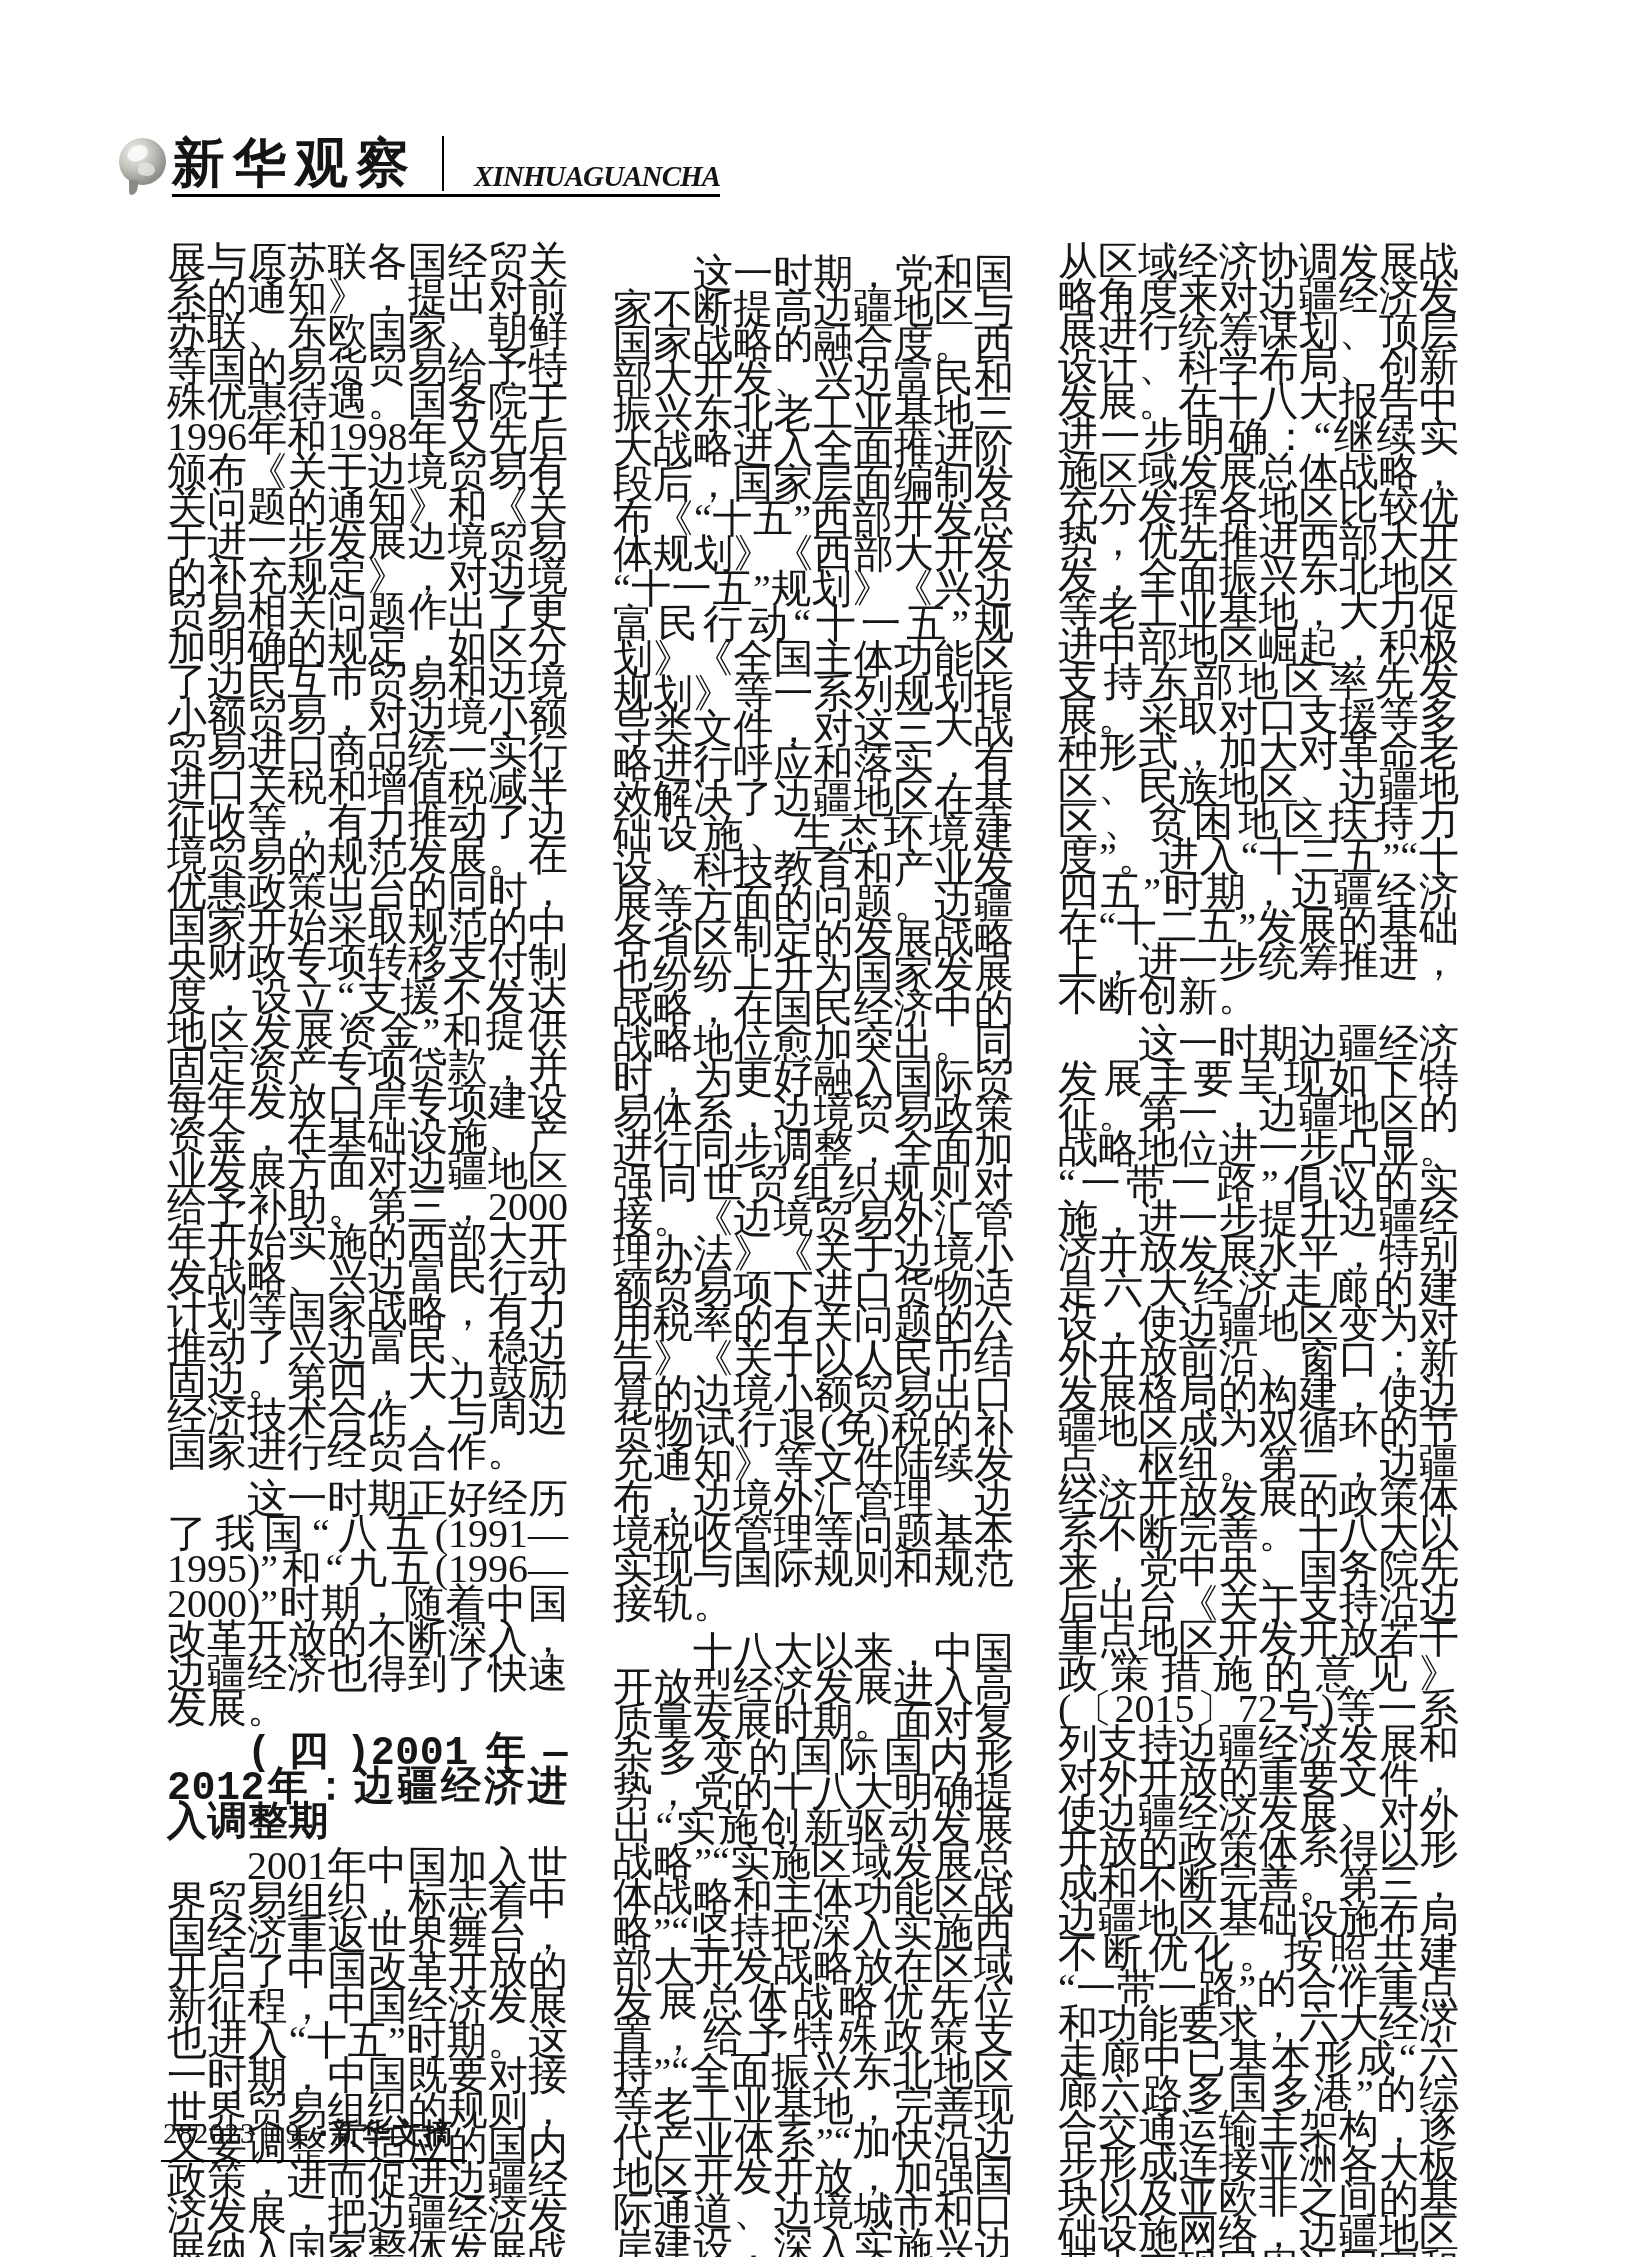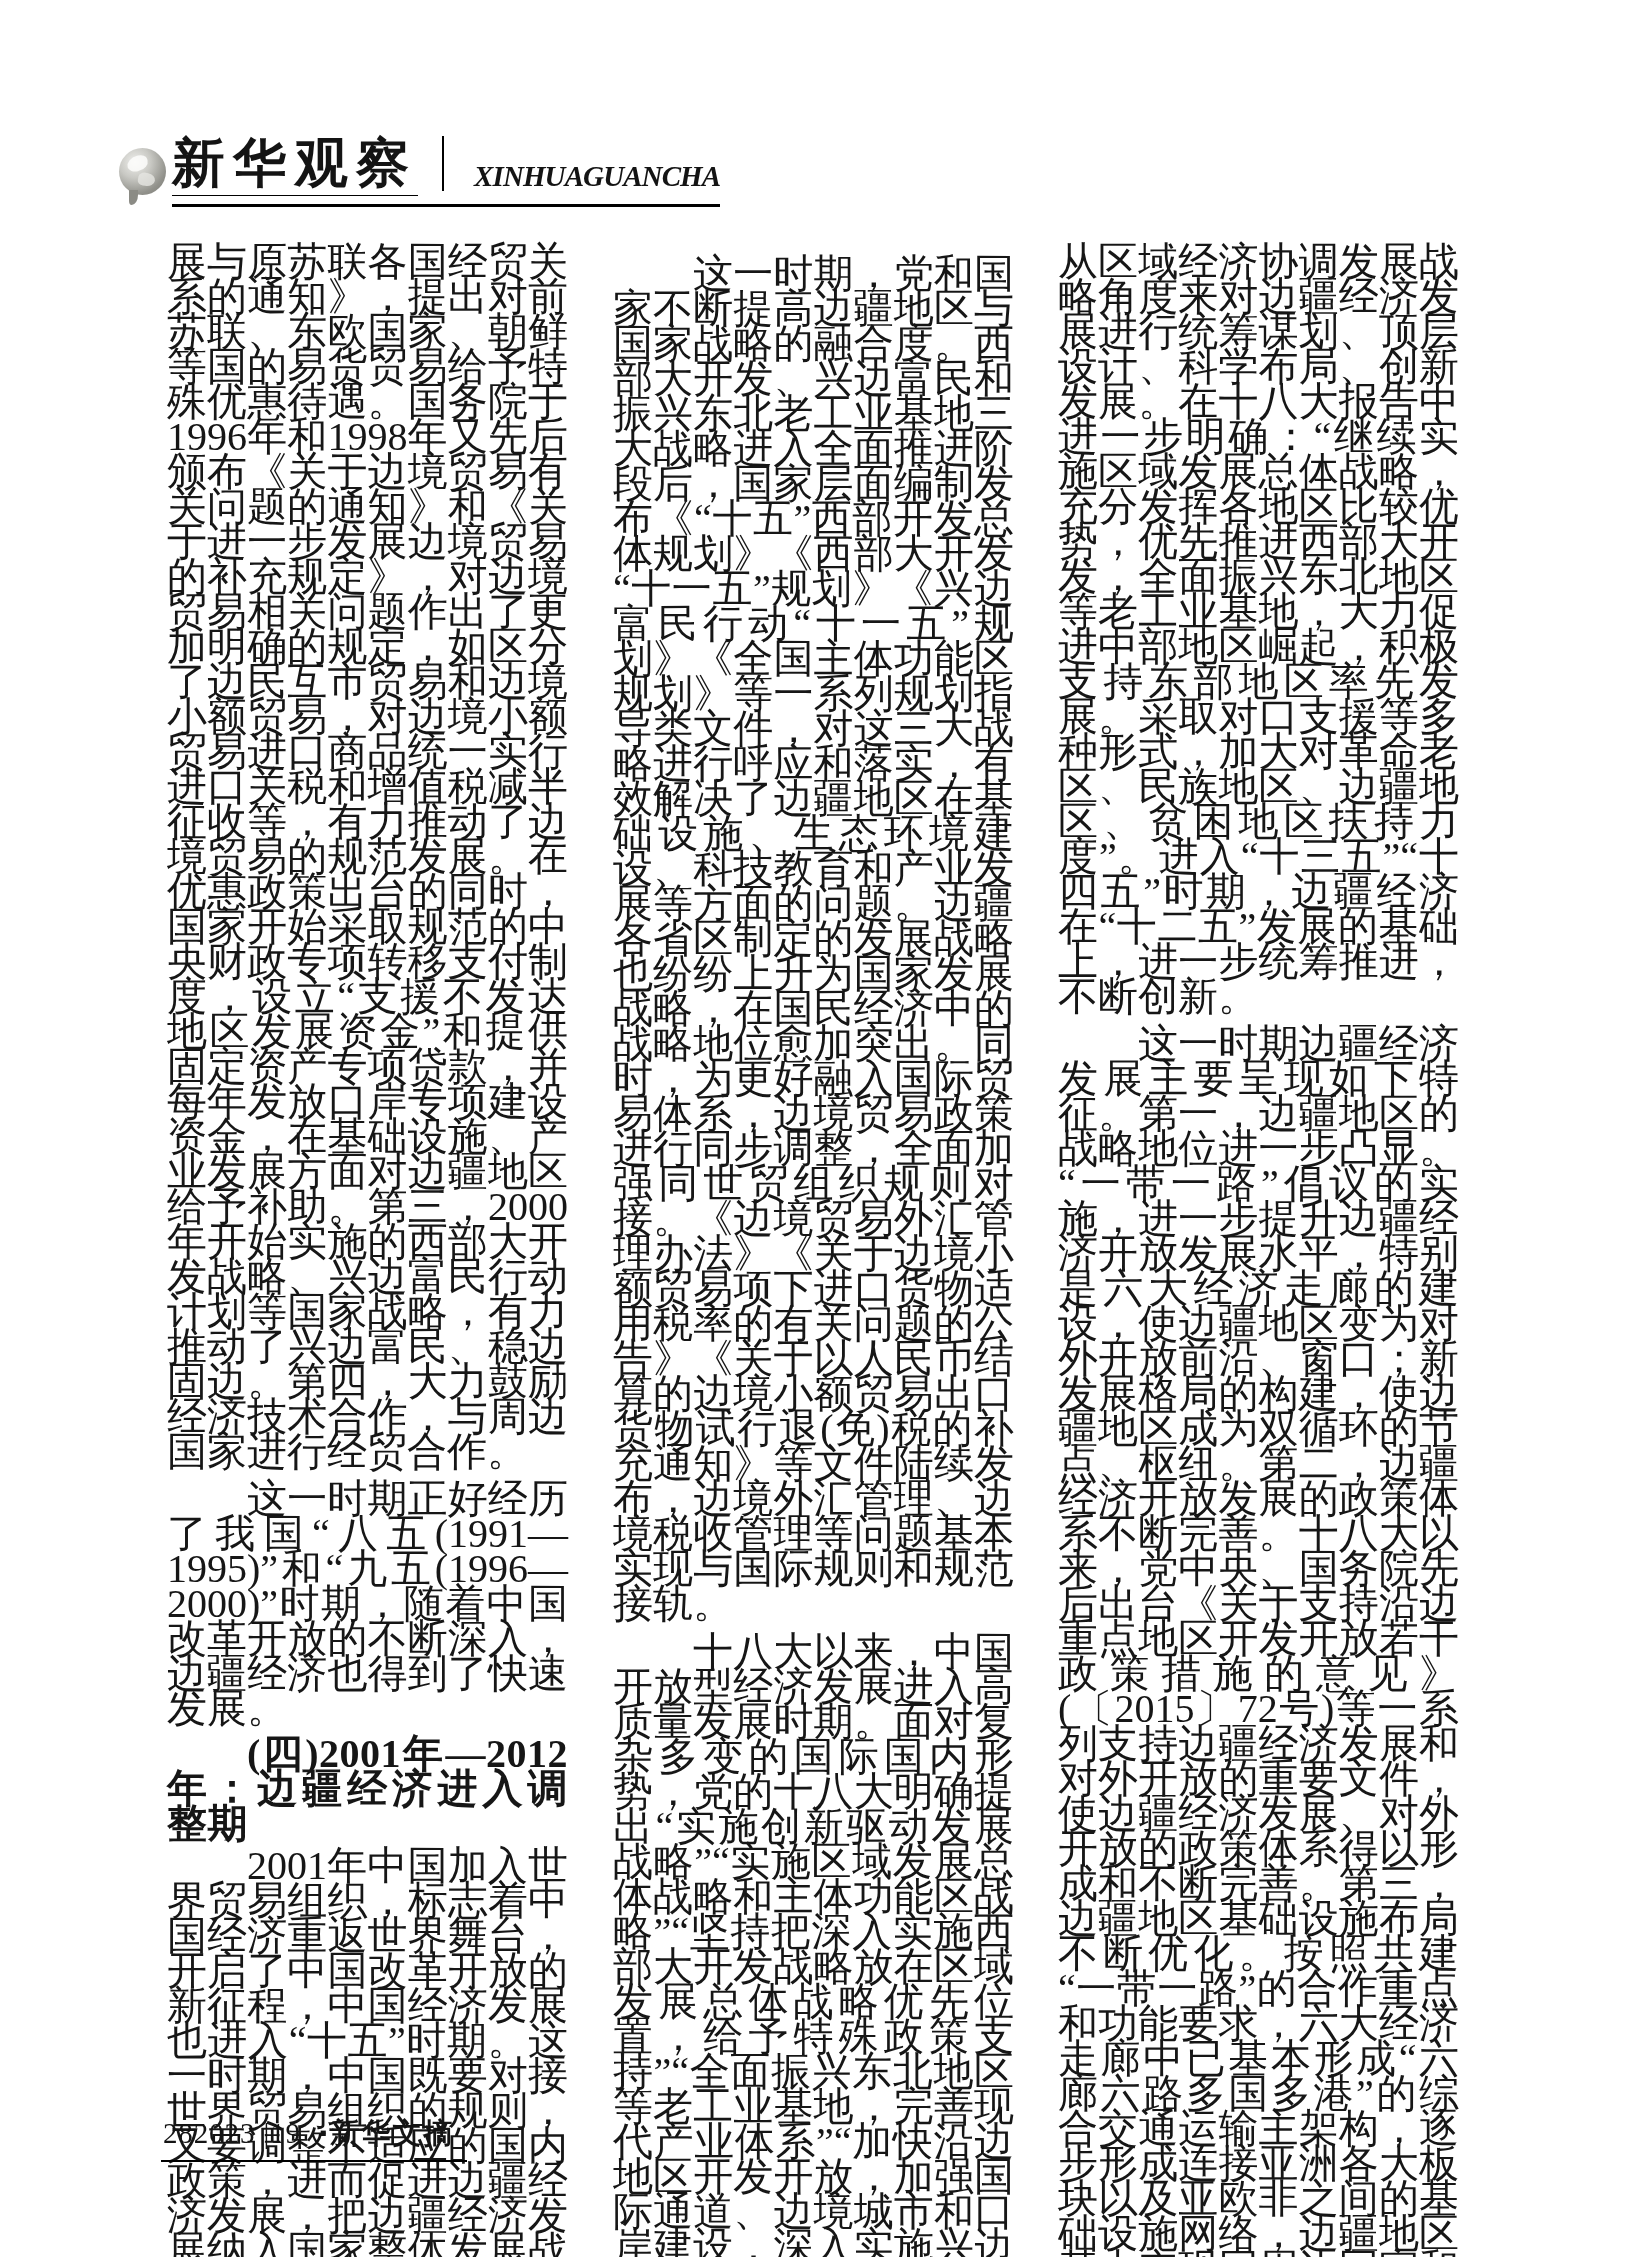--- a/index.html
+++ b/index.html
@@ -42,21 +42,21 @@
     background:#e6e6e2;opacity:.8;transform:rotate(10deg);
   }
   .globe .tail{
     position:absolute;left:9.5px;top:44px;width:9.5px;height:15px;
     background:#8b8b85;
     border-radius:0 0 70% 30%;
   }
   .masthead-text{
     display:flex;align-items:flex-end;
     border-bottom:3.8px solid #000;
-    padding-bottom:13px;
+    padding-bottom:3px;
     gap:22px;
   }
   .title-cn{
     font-size:53px;
     font-weight:700;
     letter-spacing:8.5px;
     line-height:1;
     border-bottom:1.9px solid #000;
     padding-bottom:4.7px;
     margin-bottom:-4.7px;
@@ -88,21 +88,21 @@
     color:#161616;
   }
   .col-1{left:167px;}
   .col-2{left:613px;}
   .col-3{left:1058px;}
   .col p{margin:0;}
   .indent{text-indent:2em;}
   .gap{margin-top:12.3px !important;}
   .big-gap{margin-top:26.5px !important;}
   .heading{
-    font-family:Liberation Serif, serif;
+    font-family:Liberation Mono, monospace;
     font-weight:700;
     margin:9.5px 0 7.6px !important;
     letter-spacing:0.5px;
   }
 
   
   .page-footer{
     position:absolute;
     left:161px;
     top:2114px;

